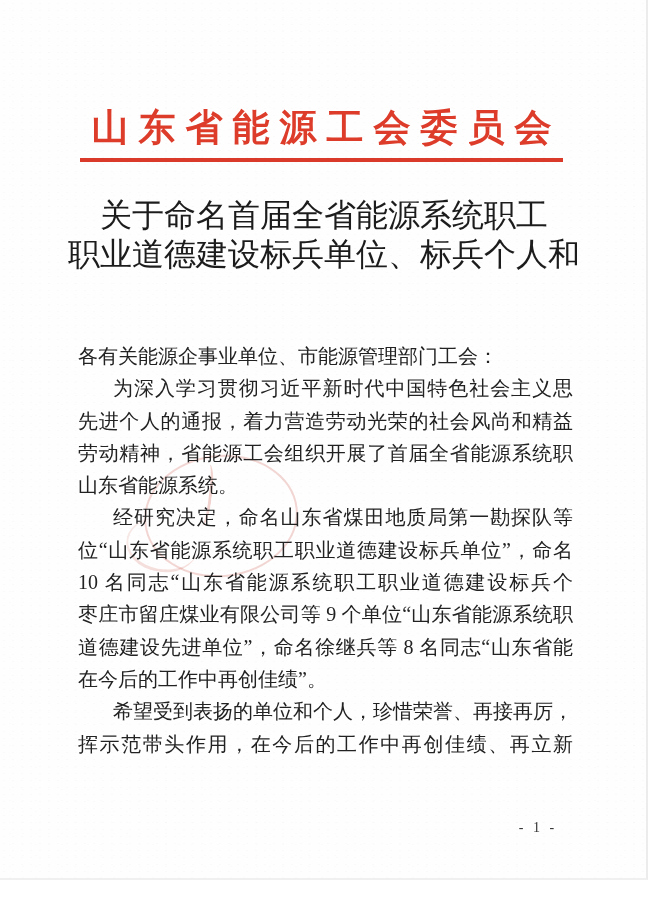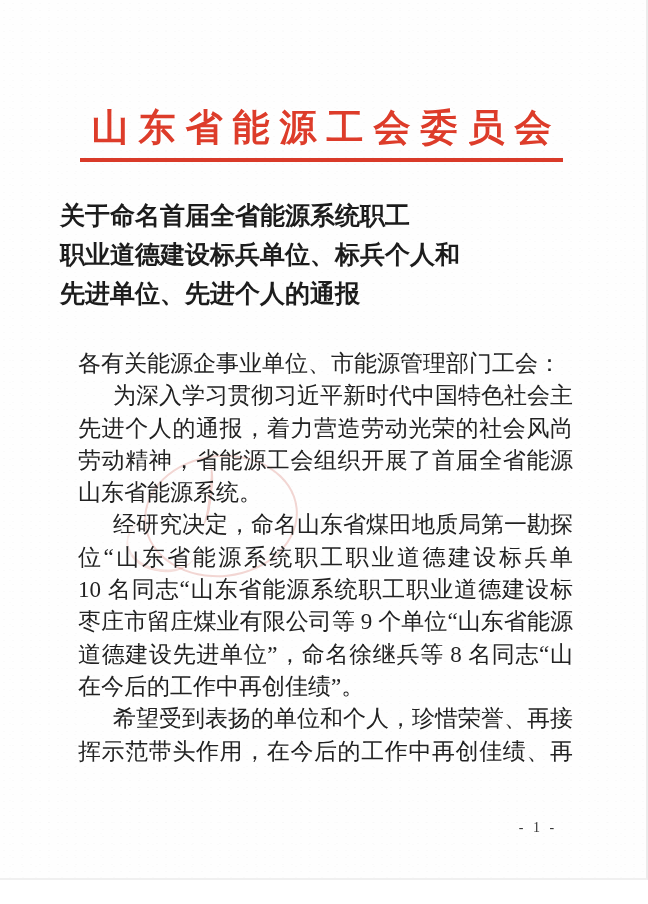--- a/index.html
+++ b/index.html
@@ -43,34 +43,35 @@
     height: 4px;
     background: #d93a29;
   }
 
   
   .doc-title {
     position: absolute;
     left: 60px;
     top: 196px;
     width: 528px;
+    text-align: center;
     color: #1c1c1c;
-    font-weight: bold;
-    font-size: 25px;
+    font-weight: normal;
+    font-size: 32px;
     line-height: 39px;
   }
 
   
   .body-text {
     position: absolute;
     left: 78px;
-    top: 348px;
+    top: 340px;
     width: 495px;
     color: #222222;
-    font-size: 23px;
+    font-size: 20px;
     line-height: 32.3px;
   }
   .line {
     height: 32.3px;
     text-align: justify;
     text-align-last: justify;
     overflow: hidden;
   }
   .line.ind { text-indent: 35px; }
   .line.pe { text-align-last: left; } 
@@ -117,21 +118,20 @@
 
 <div class="page">
 
   <div class="org-title">山东省能源工会委员会</div>
 
   <div class="red-rule"></div>
 
   <div class="doc-title">
     <div>关于命名首届全省能源系统职工</div>
     <div>职业道德建设标兵单位、标兵个人和</div>
-    <div>先进单位、先进个人的通报</div>
   </div>
 
   <div class="seal seal-ring"></div>
   <div class="seal seal-squiggle"></div>
   <div class="seal seal-arc"></div>
 
   <div class="body-text">
     <div class="line pe">各有关能源企事业单位、市能源管理部门工会：</div>
     <div class="line ind">为深入学习贯彻习近平新时代中国特色社会主义思想，大力</div>
     <div class="line">先进个人的通报，着力营造劳动光荣的社会风尚和精益求精的</div>

